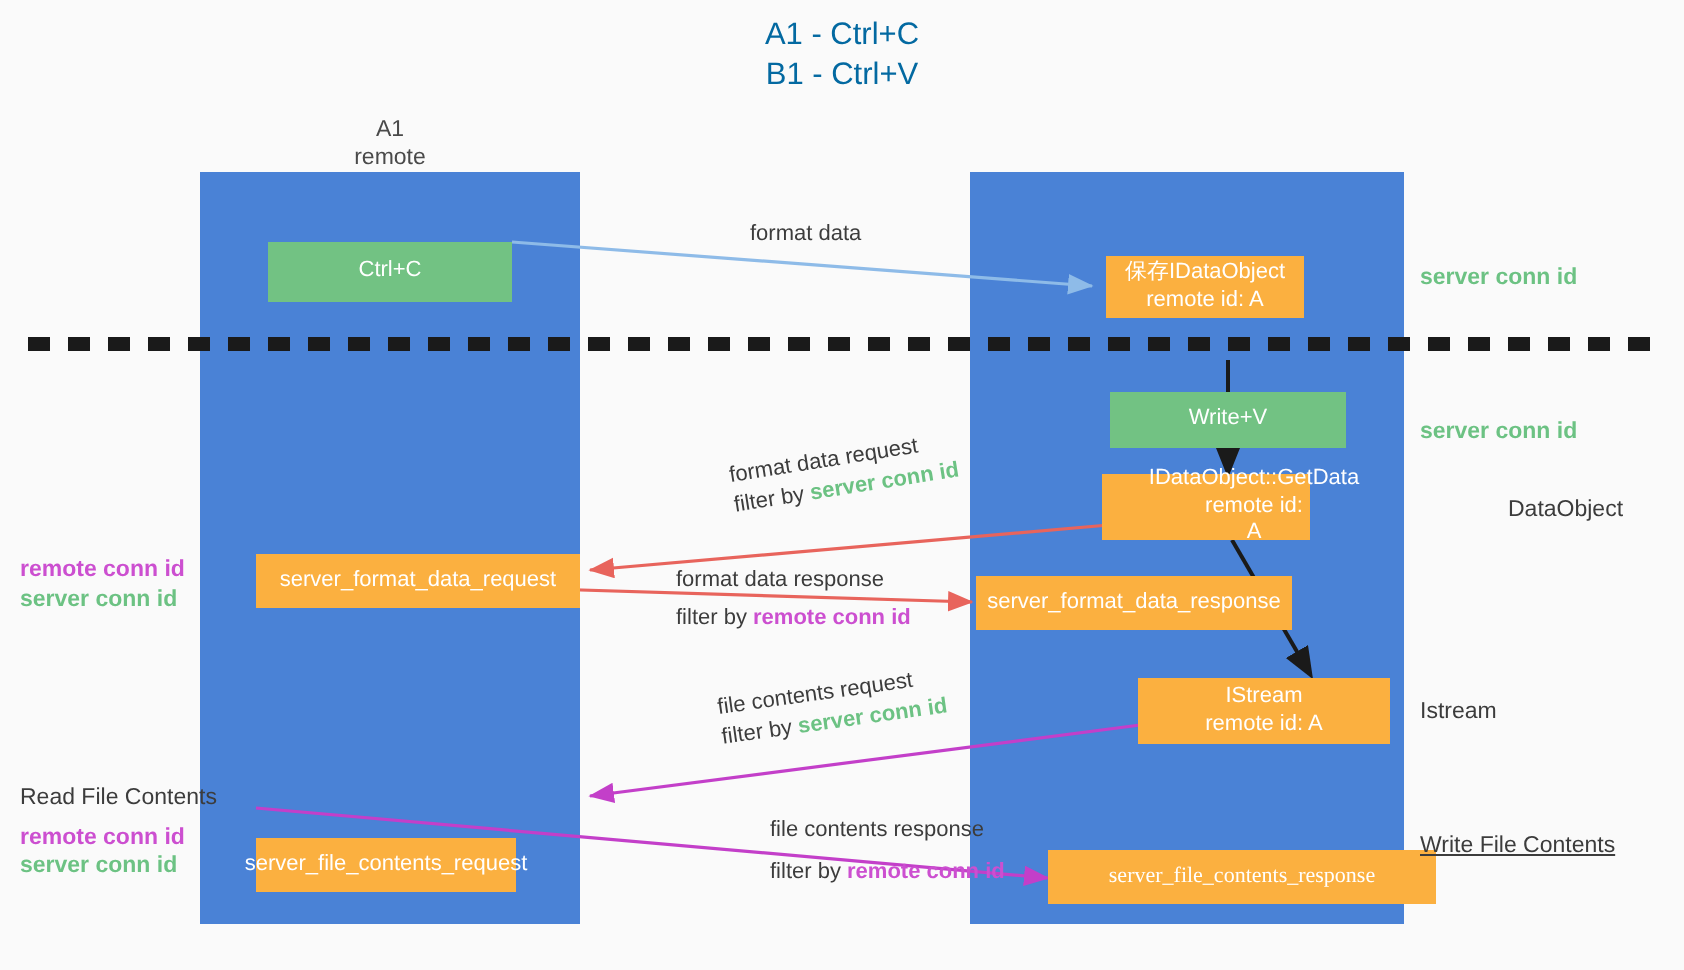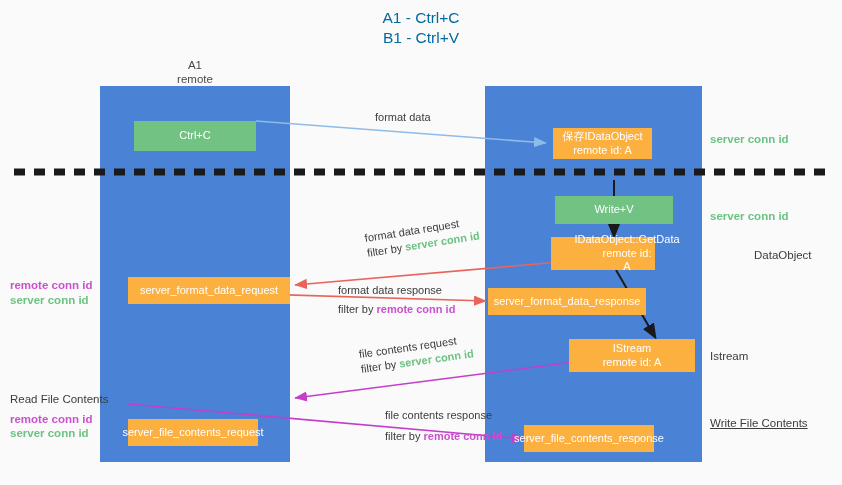--- a/index.html
+++ b/index.html
@@ -114,21 +114,21 @@
   </div>
 
   <div class="box orange" style="left:488px;top:288px;width:158px;height:27px;">
     <div>server_format_data_response</div>
   </div>
 
   <div class="box orange" style="left:128px;top:392px;width:130px;height:27px;margin-top:27px;">
     <div>server_file_contents_request</div>
   </div>
 
-  <div class="box orange" style="left:524px;top:425px;width:130px;height:27px;">
+  <div class="box orange" style="left:524px;top:425px;width:194px;height:27px;font-family:Liberation Serif, serif;">
     <div>server_file_contents_response</div>
   </div>
 
   <svg class="layer svg-over">
     <line x1="14" y1="172" x2="828" y2="172" stroke="#1a1a1a" stroke-width="7" stroke-dasharray="11 9" stroke-linecap="butt"></line>
   </svg>
 
   <div class="midlbl" style="left:375px;top:110px;">
     <span>format data</span>
   </div>

